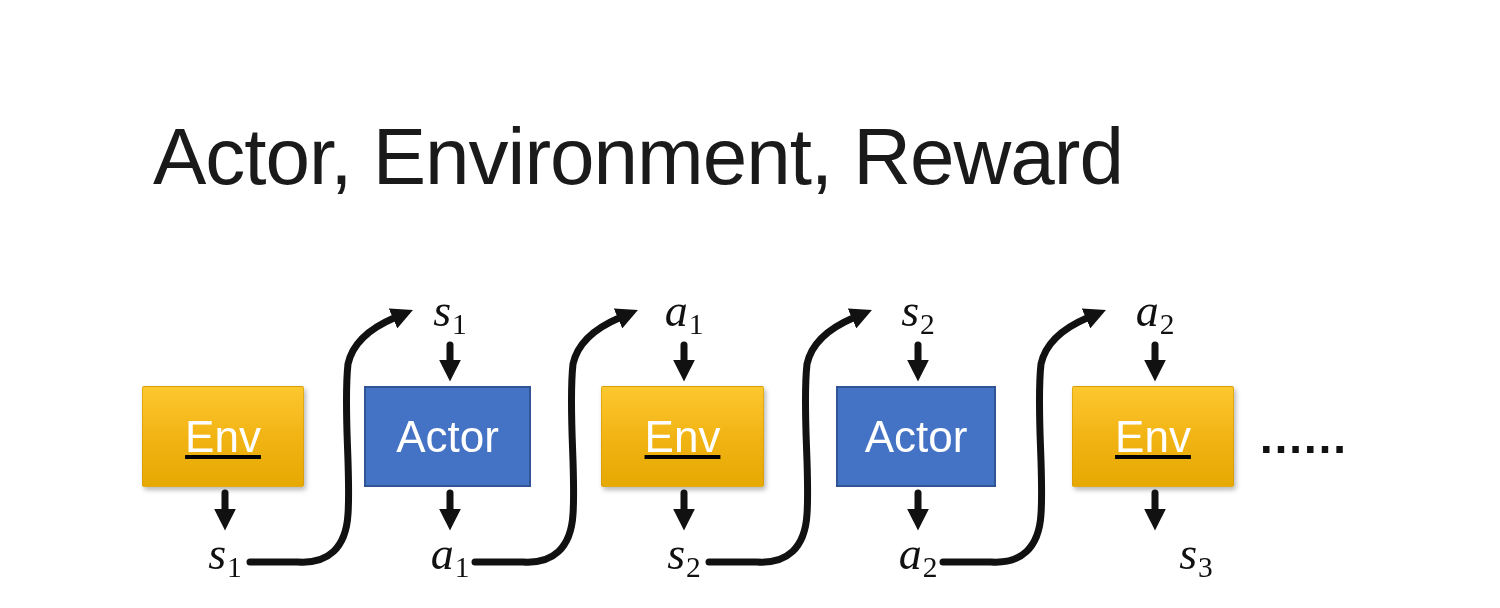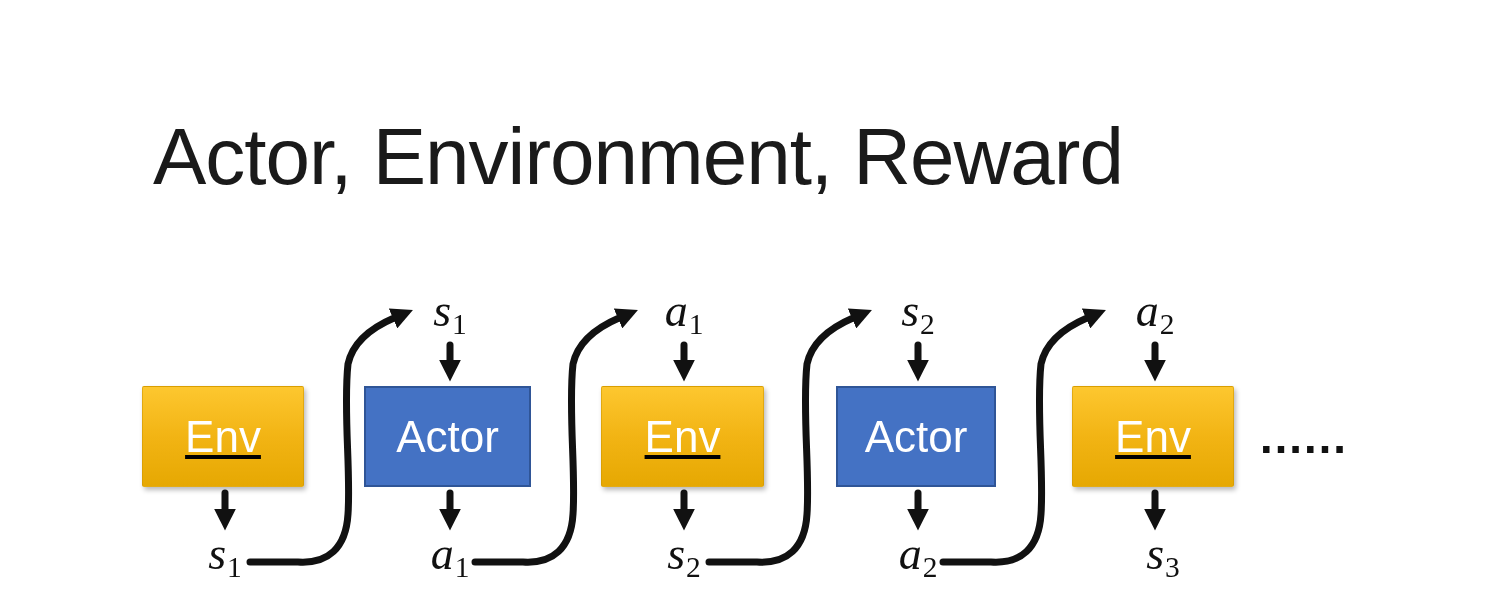--- a/index.html
+++ b/index.html
@@ -133,21 +133,21 @@
   </div>
   <div class="seq-label bottom" style="left:450px">
     <i>a</i><span class="sub">1</span>
   </div>
   <div class="seq-label bottom" style="left:684px">
     <i>s</i><span class="sub">2</span>
   </div>
   <div class="seq-label bottom" style="left:918px">
     <i>a</i><span class="sub">2</span>
   </div>
-  <div class="seq-label bottom" style="left:1163px">
+  <div class="seq-label bottom" style="left:1196px">
     <i>s</i><span class="sub">3</span>
   </div>
 
   <div class="dots">……</div>
 
   <svg class="arrow-layer" viewBox="0 0 1500 608" aria-hidden="true">
     <defs>
       <marker id="tri" viewBox="0 0 10 10" refX="0.5" refY="5" markerUnits="strokeWidth" markerWidth="3.1" markerHeight="3.1" orient="auto">
         <path class="arrowhead-shape" d="M0,0 L10,5 L0,10 Z"></path>
       </marker>

